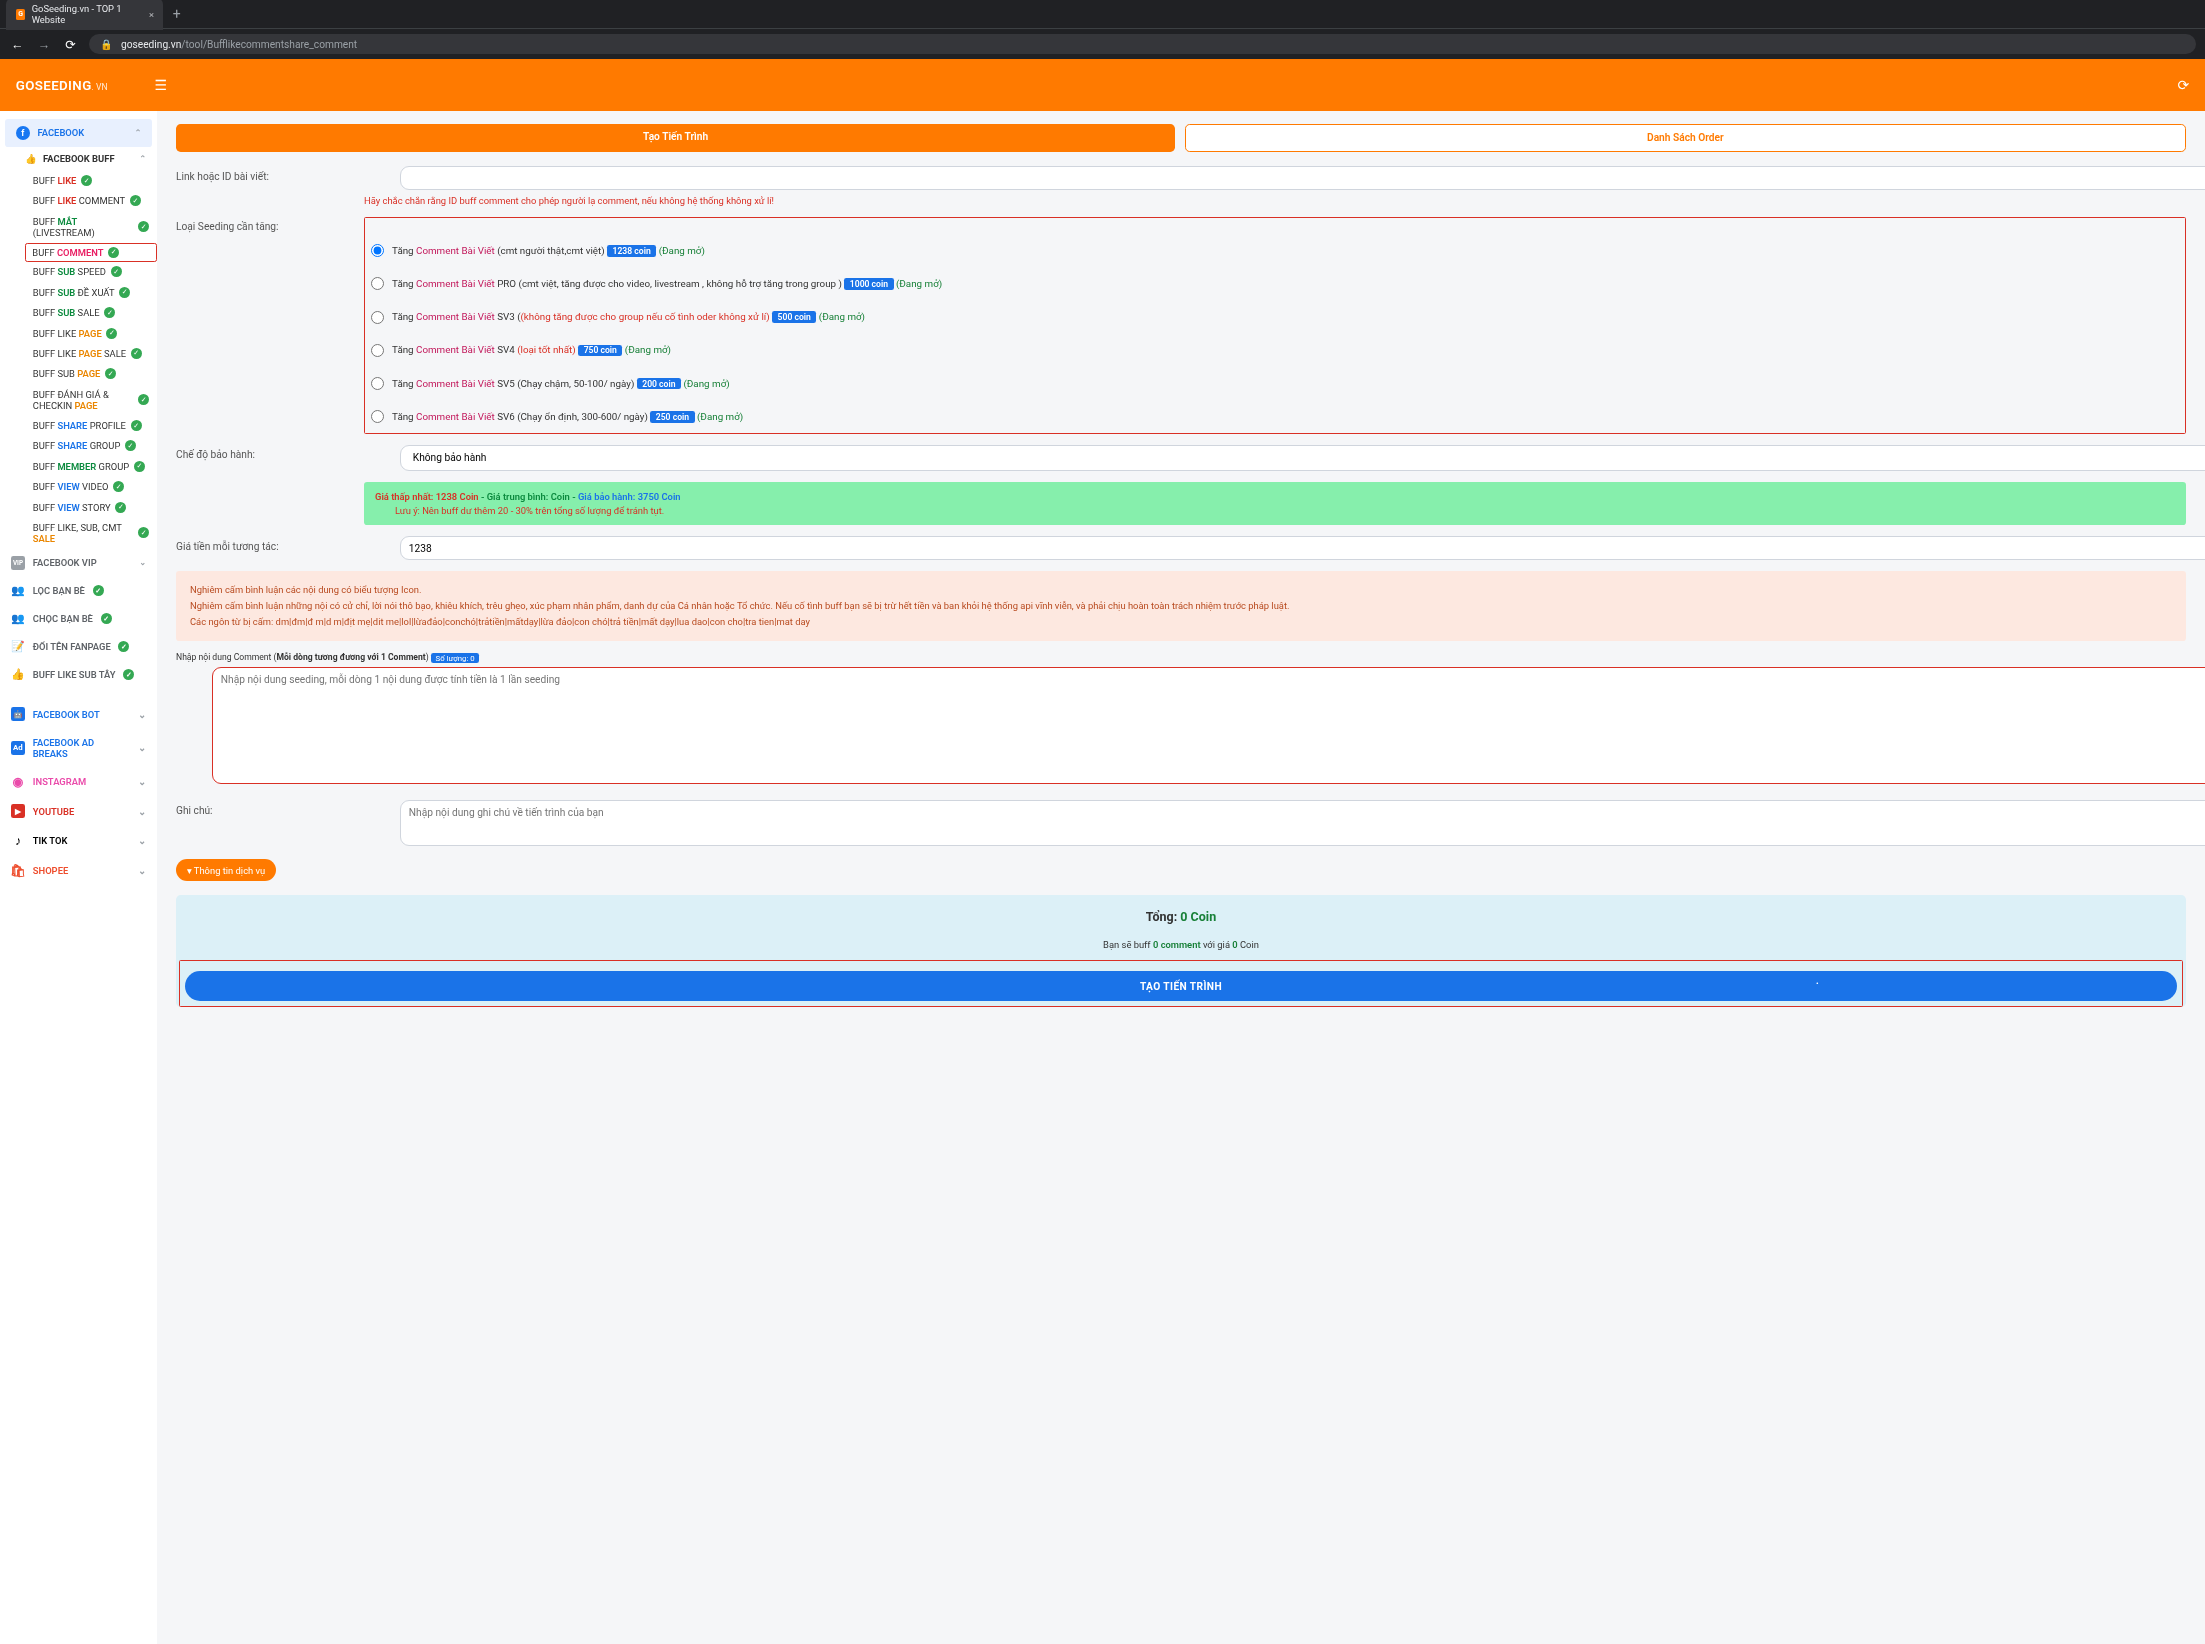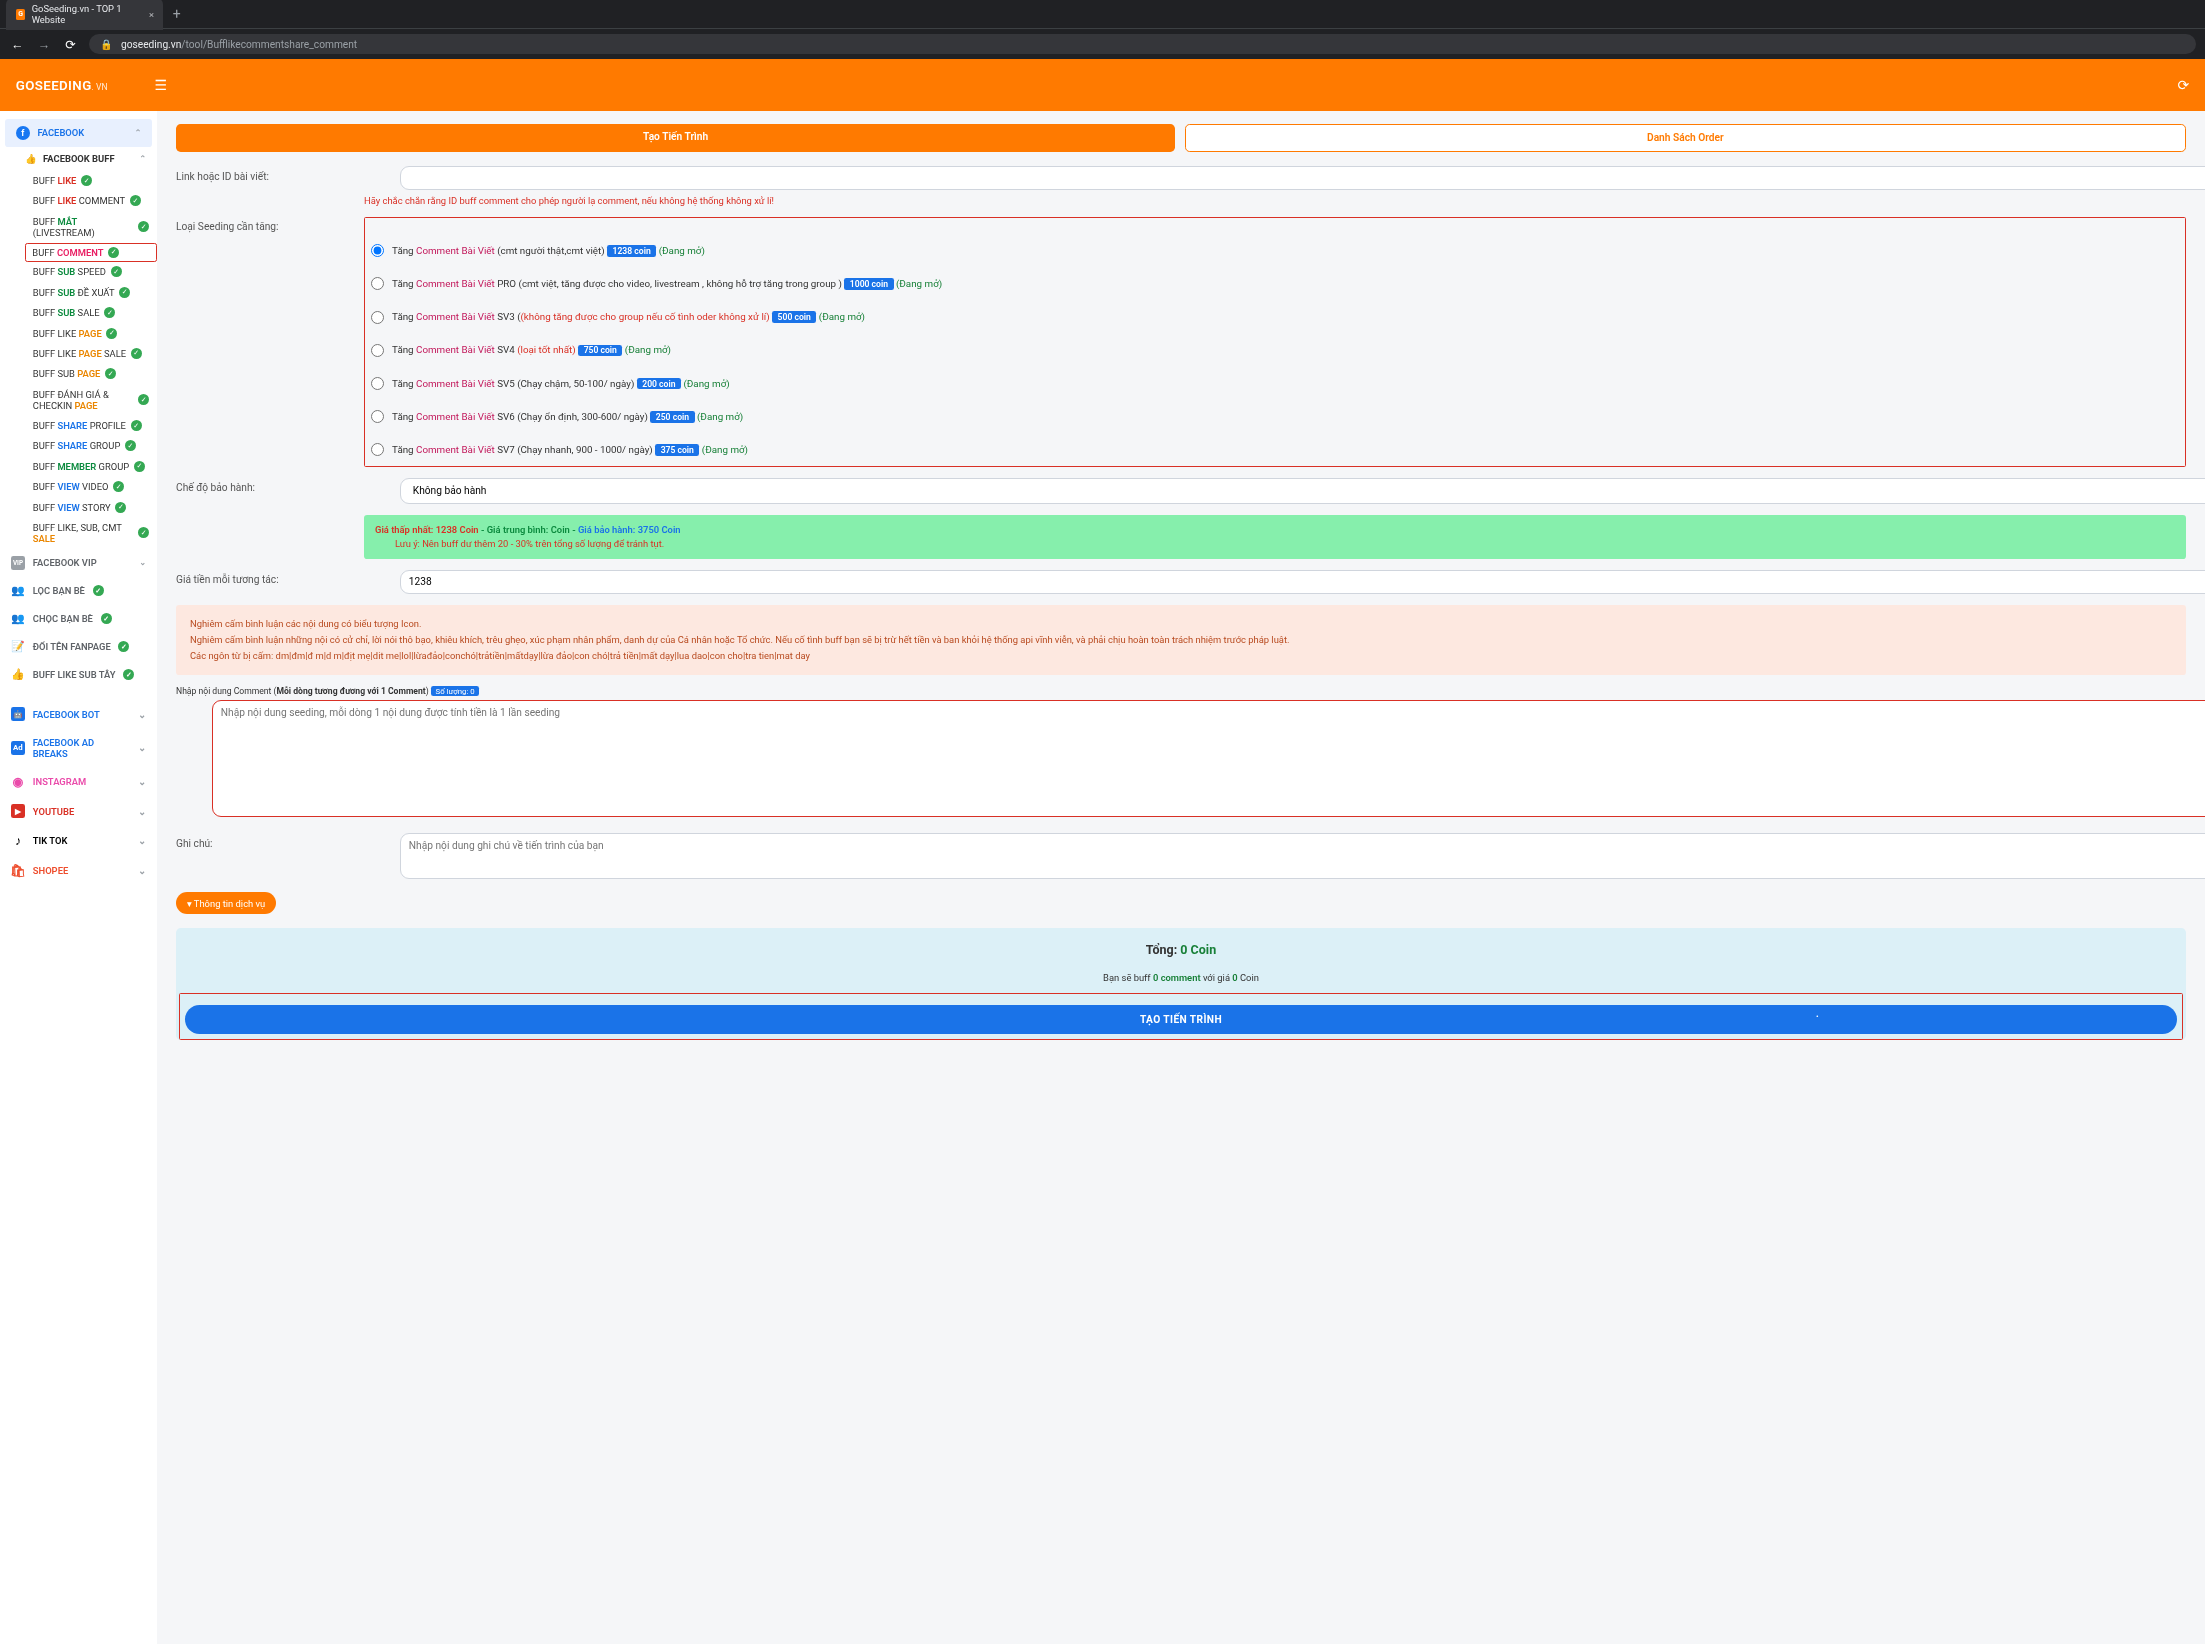--- a/index.html
+++ b/index.html
@@ -309,24 +309,20 @@
               <span>Tăng <span class="highlight-text">Comment Bài Viết</span> SV4 <span class="stat-red">(loại tốt nhất)</span> <span class="pill pill-blue">750 coin</span> <span class="stat-green">(Đang mở)</span></span>
             </div>
             <div class="radio-row">
               <input type="radio" name="opt" style="">
               <span>Tăng <span class="highlight-text">Comment Bài Viết</span> SV5 (Chạy chậm, 50-100/ ngày) <span class="pill pill-blue">200 coin</span> <span class="stat-green">(Đang mở)</span></span>
             </div>
             <div class="radio-row">
               <input type="radio" name="opt" style="">
               <span>Tăng <span class="highlight-text">Comment Bài Viết</span> SV6 (Chạy ổn định, 300-600/ ngày) <span class="pill pill-blue">250 coin</span> <span class="stat-green">(Đang mở)</span></span>
             </div>
-            <div class="radio-row">
-              <input type="radio" name="opt" style="">
-              <span>Tăng <span class="highlight-text">Comment Bài Viết</span> SV7 (Chạy nhanh, 900 - 1000/ ngày) <span class="pill pill-blue">375 coin</span> <span class="stat-green">(Đang mở)</span></span>
-            </div>
           </div>
       </div>
     </div>
 
     <div class="form-row">
       <div class="form-label">Chế độ bảo hành:</div>
       <div class="form-field">
         <select class="select">
           <option>Không bảo hành</option>
         </select>

